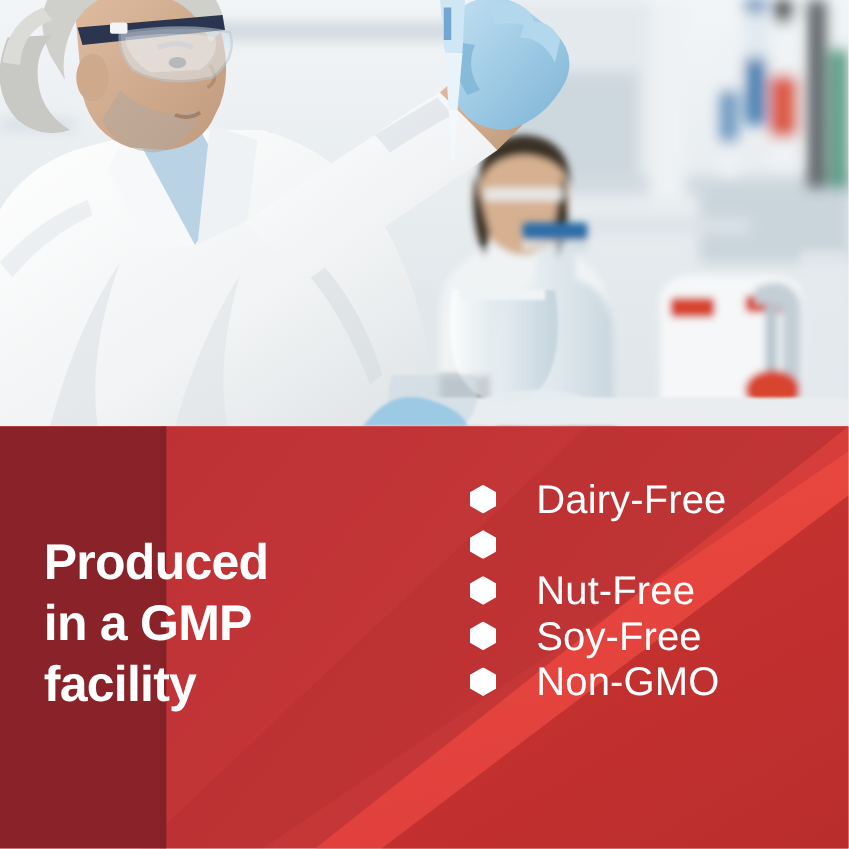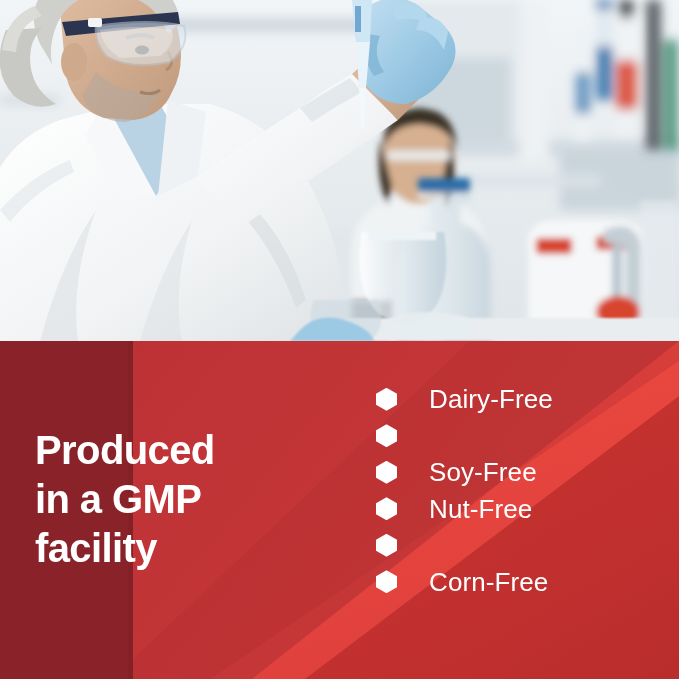--- a/index.html
+++ b/index.html
@@ -83,21 +83,21 @@
     width: 21px;
     height: 23px;
     flex: 0 0 21px;
     background: #ffffff;
     clip-path: polygon(50% 0%, 100% 26%, 100% 74%, 50% 100%, 0% 74%, 0% 26%);
     margin-right: 32px;
   }
   .claim-label {
     color: #ffffff;
     font-family: "Liberation Sans", sans-serif;
-    font-size: 26px;
+    font-size: 32px;
     font-weight: normal;
     line-height: 1;
     letter-spacing: 0.1px;
     white-space: nowrap;
   }
 </style>
 </head>
 <body>
 
 <div class="poster">
@@ -296,29 +296,26 @@
     <ul class="claims">
       <li class="claim">
         <span class="claim-bullet"></span>
         <span class="claim-label">Dairy-Free</span>
       </li>
       <li class="claim">
         <span class="claim-bullet"></span>
       </li>
       <li class="claim">
         <span class="claim-bullet"></span>
+        <span class="claim-label">Nut-Free</span>
+      </li>
+      <li class="claim">
+        <span class="claim-bullet"></span>
         <span class="claim-label">Soy-Free</span>
       </li>
       <li class="claim">
         <span class="claim-bullet"></span>
-        <span class="claim-label">Nut-Free</span>
-      </li>
-      <li class="claim">
-        <span class="claim-bullet"></span>
-      </li>
-      <li class="claim">
-        <span class="claim-bullet"></span>
-        <span class="claim-label">Corn-Free</span>
+        <span class="claim-label">Non-GMO</span>
       </li>
     </ul>
 
   </div>
 </div>
 
 </body></html>

